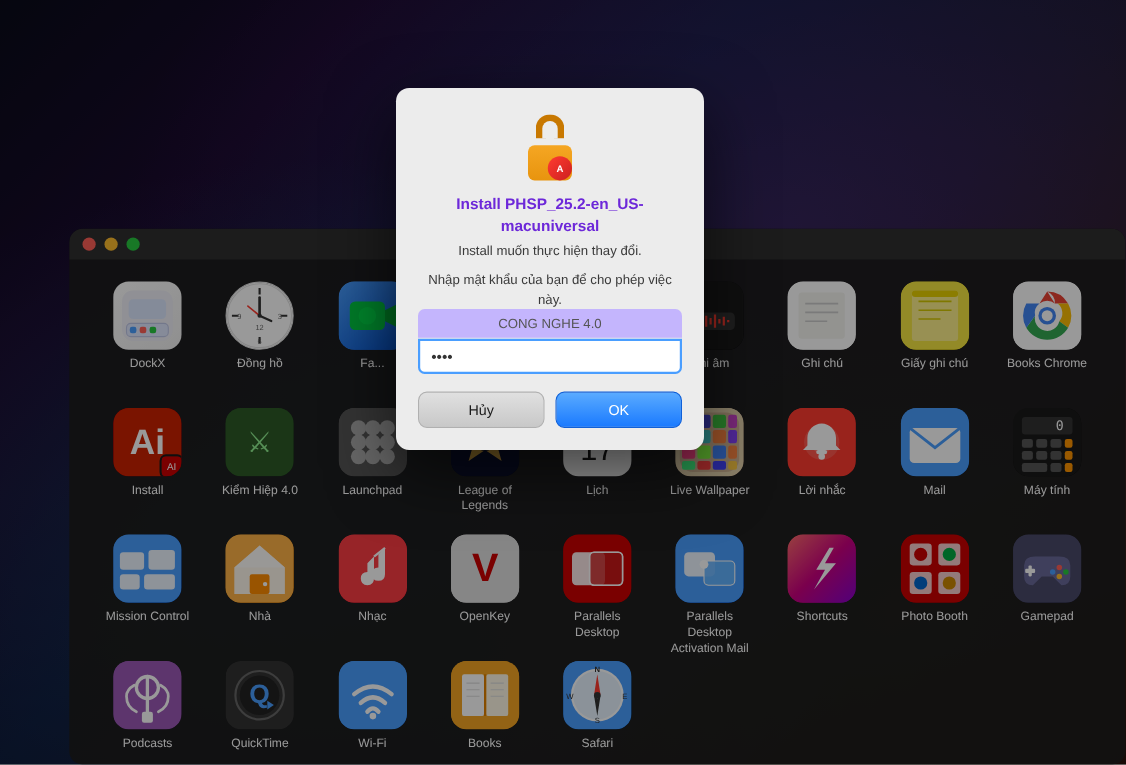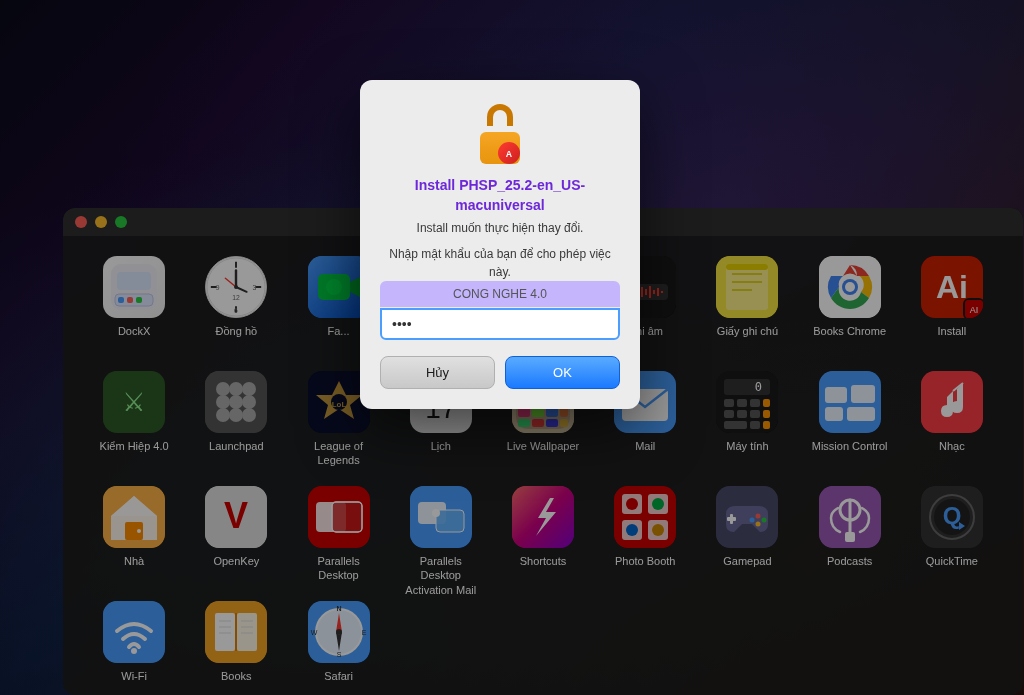--- a/index.html
+++ b/index.html
@@ -401,20 +401,32 @@
           <line x1="32" y1="33" x2="32" y2="39" stroke="#ff3b30" stroke-width="2"></line>
           <line x1="36" y1="30" x2="36" y2="42" stroke="#ff3b30" stroke-width="2"></line>
           <line x1="40" y1="34" x2="40" y2="38" stroke="#ff3b30" stroke-width="2"></line>
           <line x1="44" y1="32" x2="44" y2="40" stroke="#ff3b30" stroke-width="2"></line>
           <line x1="48" y1="35" x2="48" y2="37" stroke="#ff3b30" stroke-width="2"></line>
         </svg>
       </div>
       <span class="app-label">Ghi âm</span>
     </div>
 
+    <div class="app-item">
+      <div class="app-icon icon-ghi-chu">
+        <svg viewBox="0 0 62 62" class="svg-icon">
+          <rect width="62" height="62" rx="14" fill="white"></rect>
+          <rect x="10" y="10" width="42" height="42" rx="3" fill="#f5f5f0"></rect>
+          <line x1="16" y1="20" x2="46" y2="20" stroke="#ccc" stroke-width="1.5"></line>
+          <line x1="16" y1="28" x2="46" y2="28" stroke="#ccc" stroke-width="1.5"></line>
+          <line x1="16" y1="36" x2="36" y2="36" stroke="#ccc" stroke-width="1.5"></line>
+        </svg>
+      </div>
+      <span class="app-label">Ghi chú</span>
+    </div>
 
     <div class="app-item">
       <div class="app-icon icon-giay-ghi-chu">
         <svg viewBox="0 0 62 62" class="svg-icon">
           <rect width="62" height="62" rx="14" fill="#f5e642"></rect>
           <rect x="10" y="8" width="42" height="46" rx="3" fill="#fef08a"></rect>
           <line x1="16" y1="18" x2="46" y2="18" stroke="#d4c800" stroke-width="1.5"></line>
           <line x1="16" y1="26" x2="46" y2="26" stroke="#d4c800" stroke-width="1.5"></line>
           <line x1="16" y1="34" x2="36" y2="34" stroke="#d4c800" stroke-width="1.5"></line>
           <rect x="10" y="8" width="42" height="6" rx="3" fill="#e8d000"></rect>
@@ -526,20 +538,34 @@
           <rect x="48" y="34" width="8" height="12" rx="2" fill="#ff8844"></rect>
           <rect x="6" y="48" width="12" height="8" rx="2" fill="#44ff88"></rect>
           <rect x="20" y="48" width="12" height="8" rx="2" fill="#ff4444"></rect>
           <rect x="34" y="48" width="12" height="8" rx="2" fill="#4444ff"></rect>
           <rect x="48" y="48" width="8" height="8" rx="2" fill="#ffcc44"></rect>
         </svg>
       </div>
       <span class="app-label">Live Wallpaper</span>
     </div>
 
+    <div class="app-item">
+      <div class="app-icon icon-loi-nhac">
+        <svg viewBox="0 0 62 62" class="svg-icon">
+          <rect width="62" height="62" rx="14" fill="#ff3b30"></rect>
+          <circle cx="31" cy="31" r="16" fill="rgba(255,255,255,0.15)"></circle>
+          <circle cx="31" cy="31" r="10" fill="rgba(255,255,255,0.2)"></circle>
+
+          <path d="M31 14 C24 14 18 20 18 27 L18 34 L14 38 L48 38 L44 34 L44 27 C44 20 38 14 31 14Z" fill="white"></path>
+          <rect x="26" y="38" width="10" height="4" rx="2" fill="white"></rect>
+          <circle cx="31" cy="44" r="3" fill="white"></circle>
+        </svg>
+      </div>
+      <span class="app-label">Lời nhắc</span>
+    </div>
 
     <div class="app-item">
       <div class="app-icon icon-mail">
         <svg viewBox="0 0 62 62" class="svg-icon">
           <rect width="62" height="62" rx="14" fill="#4a9eff"></rect>
           <rect x="8" y="18" width="46" height="32" rx="4" fill="white"></rect>
           <polyline points="8,18 31,36 54,18" fill="none" stroke="#4a9eff" stroke-width="2.5"></polyline>
         </svg>
       </div>
       <span class="app-label">Mail</span>
@@ -576,44 +602,44 @@
           <rect x="6" y="16" width="22" height="16" rx="3" fill="white" opacity="0.9"></rect>
           <rect x="32" y="14" width="24" height="18" rx="3" fill="white" opacity="0.9"></rect>
           <rect x="6" y="36" width="18" height="14" rx="3" fill="white" opacity="0.9"></rect>
           <rect x="28" y="36" width="28" height="14" rx="3" fill="white" opacity="0.9"></rect>
         </svg>
       </div>
       <span class="app-label">Mission Control</span>
     </div>
 
     <div class="app-item">
-      <div class="app-icon icon-nhac">
-        <svg viewBox="0 0 62 62" class="svg-icon">
-          <rect width="62" height="62" rx="14" fill="#fc3c44"></rect>
-
-          <path d="M42 12 L42 36 Q42 42 36 42 Q30 42 30 36 Q30 30 36 30 L36 18 L42 12Z" fill="white"></path>
-          <path d="M32 20 L32 40 Q32 46 26 46 Q20 46 20 40 Q20 34 26 34 L26 26 L32 20Z" fill="white"></path>
-          <line x1="32" y1="20" x2="42" y2="12" stroke="white" stroke-width="2"></line>
-        </svg>
-      </div>
-      <span class="app-label">Nhạc</span>
-    </div>
-
-    <div class="app-item">
       <div class="app-icon icon-nha">
         <svg viewBox="0 0 62 62" class="svg-icon">
           <rect width="62" height="62" rx="14" fill="#ffb347"></rect>
 
           <polygon points="31,10 54,30 54,54 8,54 8,30" fill="white" opacity="0.9"></polygon>
           <polygon points="31,10 54,30 8,30" fill="#fff" opacity="0.7"></polygon>
           <rect x="22" y="36" width="18" height="18" rx="2" fill="#ff8c00"></rect>
           <circle cx="36" cy="45" r="2" fill="white"></circle>
         </svg>
       </div>
       <span class="app-label">Nhà</span>
+    </div>
+
+    <div class="app-item">
+      <div class="app-icon icon-nhac">
+        <svg viewBox="0 0 62 62" class="svg-icon">
+          <rect width="62" height="62" rx="14" fill="#fc3c44"></rect>
+
+          <path d="M42 12 L42 36 Q42 42 36 42 Q30 42 30 36 Q30 30 36 30 L36 18 L42 12Z" fill="white"></path>
+          <path d="M32 20 L32 40 Q32 46 26 46 Q20 46 20 40 Q20 34 26 34 L26 26 L32 20Z" fill="white"></path>
+          <line x1="32" y1="20" x2="42" y2="12" stroke="white" stroke-width="2"></line>
+        </svg>
+      </div>
+      <span class="app-label">Nhạc</span>
     </div>
 
     <div class="app-item">
       <div class="app-icon icon-openkey">
         <svg viewBox="0 0 62 62" class="svg-icon">
           <rect width="62" height="62" rx="14" fill="#e0e0e0"></rect>
 
           <text x="31" y="42" text-anchor="middle" font-size="36" fill="#cc0000" font-family="Arial" font-weight="bold">V</text>
         </svg>
       </div>

